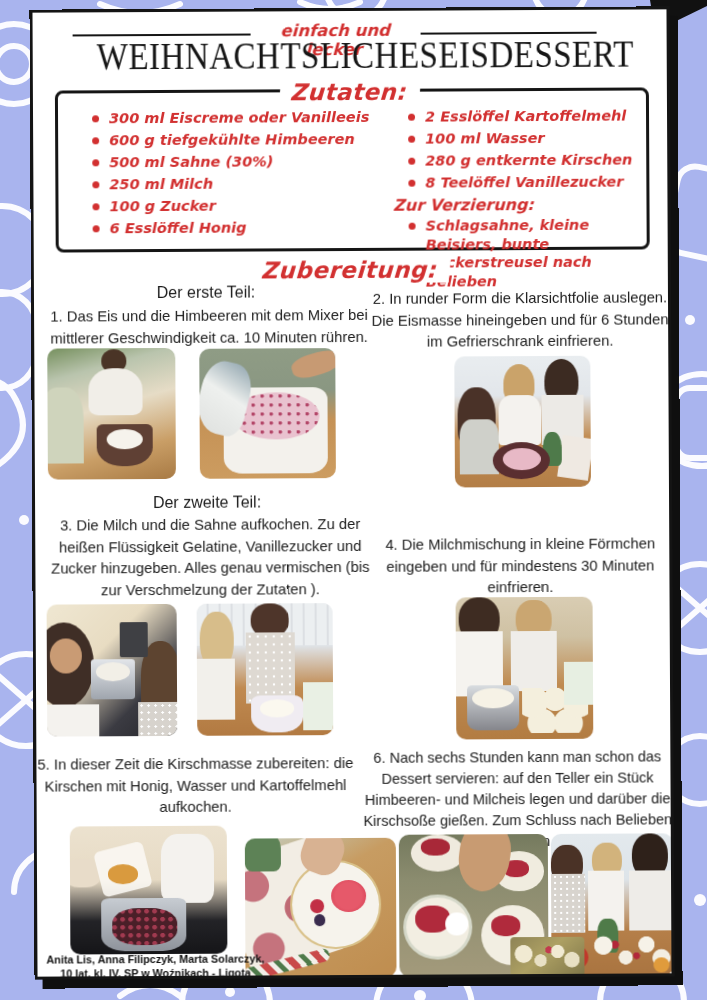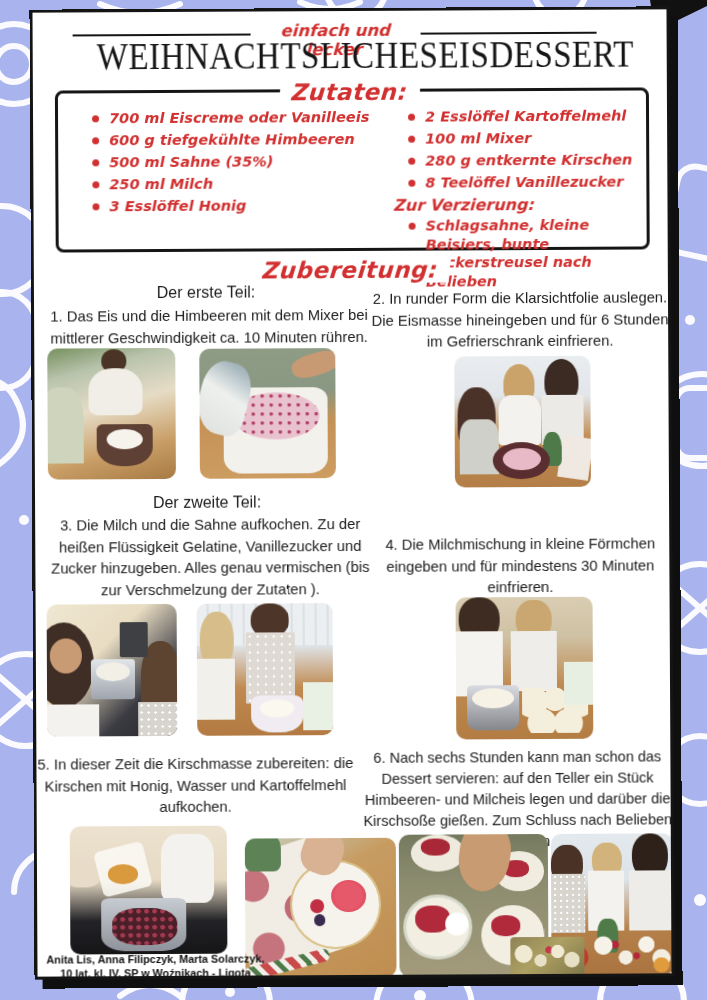--- a/index.html
+++ b/index.html
@@ -278,49 +278,53 @@
 
     <div class="zutaten">
       <span class="script">Zutaten:</span>
     </div>
 
     <div class="ing-box">
       <ul class="ing-list ing-left">
 
       <li class="ing-item">
           <span class="ing-dot"></span>
-          <span>700 ml Eiscreme oder Vanilleeis</span>
+          <span>300 ml Eiscreme oder Vanilleeis</span>
         </li>
           <li class="ing-item">
           <span class="ing-dot"></span>
           <span>600 g tiefgekühlte Himbeeren</span>
         </li>
           <li class="ing-item">
           <span class="ing-dot"></span>
-          <span>500 ml Sahne (35%)</span>
+          <span>500 ml Sahne (30%)</span>
         </li>
           <li class="ing-item">
           <span class="ing-dot"></span>
           <span>250 ml Milch</span>
         </li>
           <li class="ing-item">
           <span class="ing-dot"></span>
-          <span>3 Esslöffel Honig</span>
+          <span>100 g Zucker</span>
+        </li>
+          <li class="ing-item">
+          <span class="ing-dot"></span>
+          <span>6 Esslöffel Honig</span>
         </li>
         </ul>
       <div class="ing-right">
         <ul class="ing-list">
 
         <li class="ing-item">
             <span class="ing-dot"></span>
             <span>2 Esslöffel Kartoffelmehl</span>
           </li>
             <li class="ing-item">
             <span class="ing-dot"></span>
-            <span>100 ml Mixer</span>
+            <span>100 ml Wasser</span>
           </li>
             <li class="ing-item">
             <span class="ing-dot"></span>
             <span>280 g entkernte Kirschen</span>
           </li>
             <li class="ing-item">
             <span class="ing-dot"></span>
             <span>8 Teelöffel Vanillezucker</span>
           </li>
           </ul>

